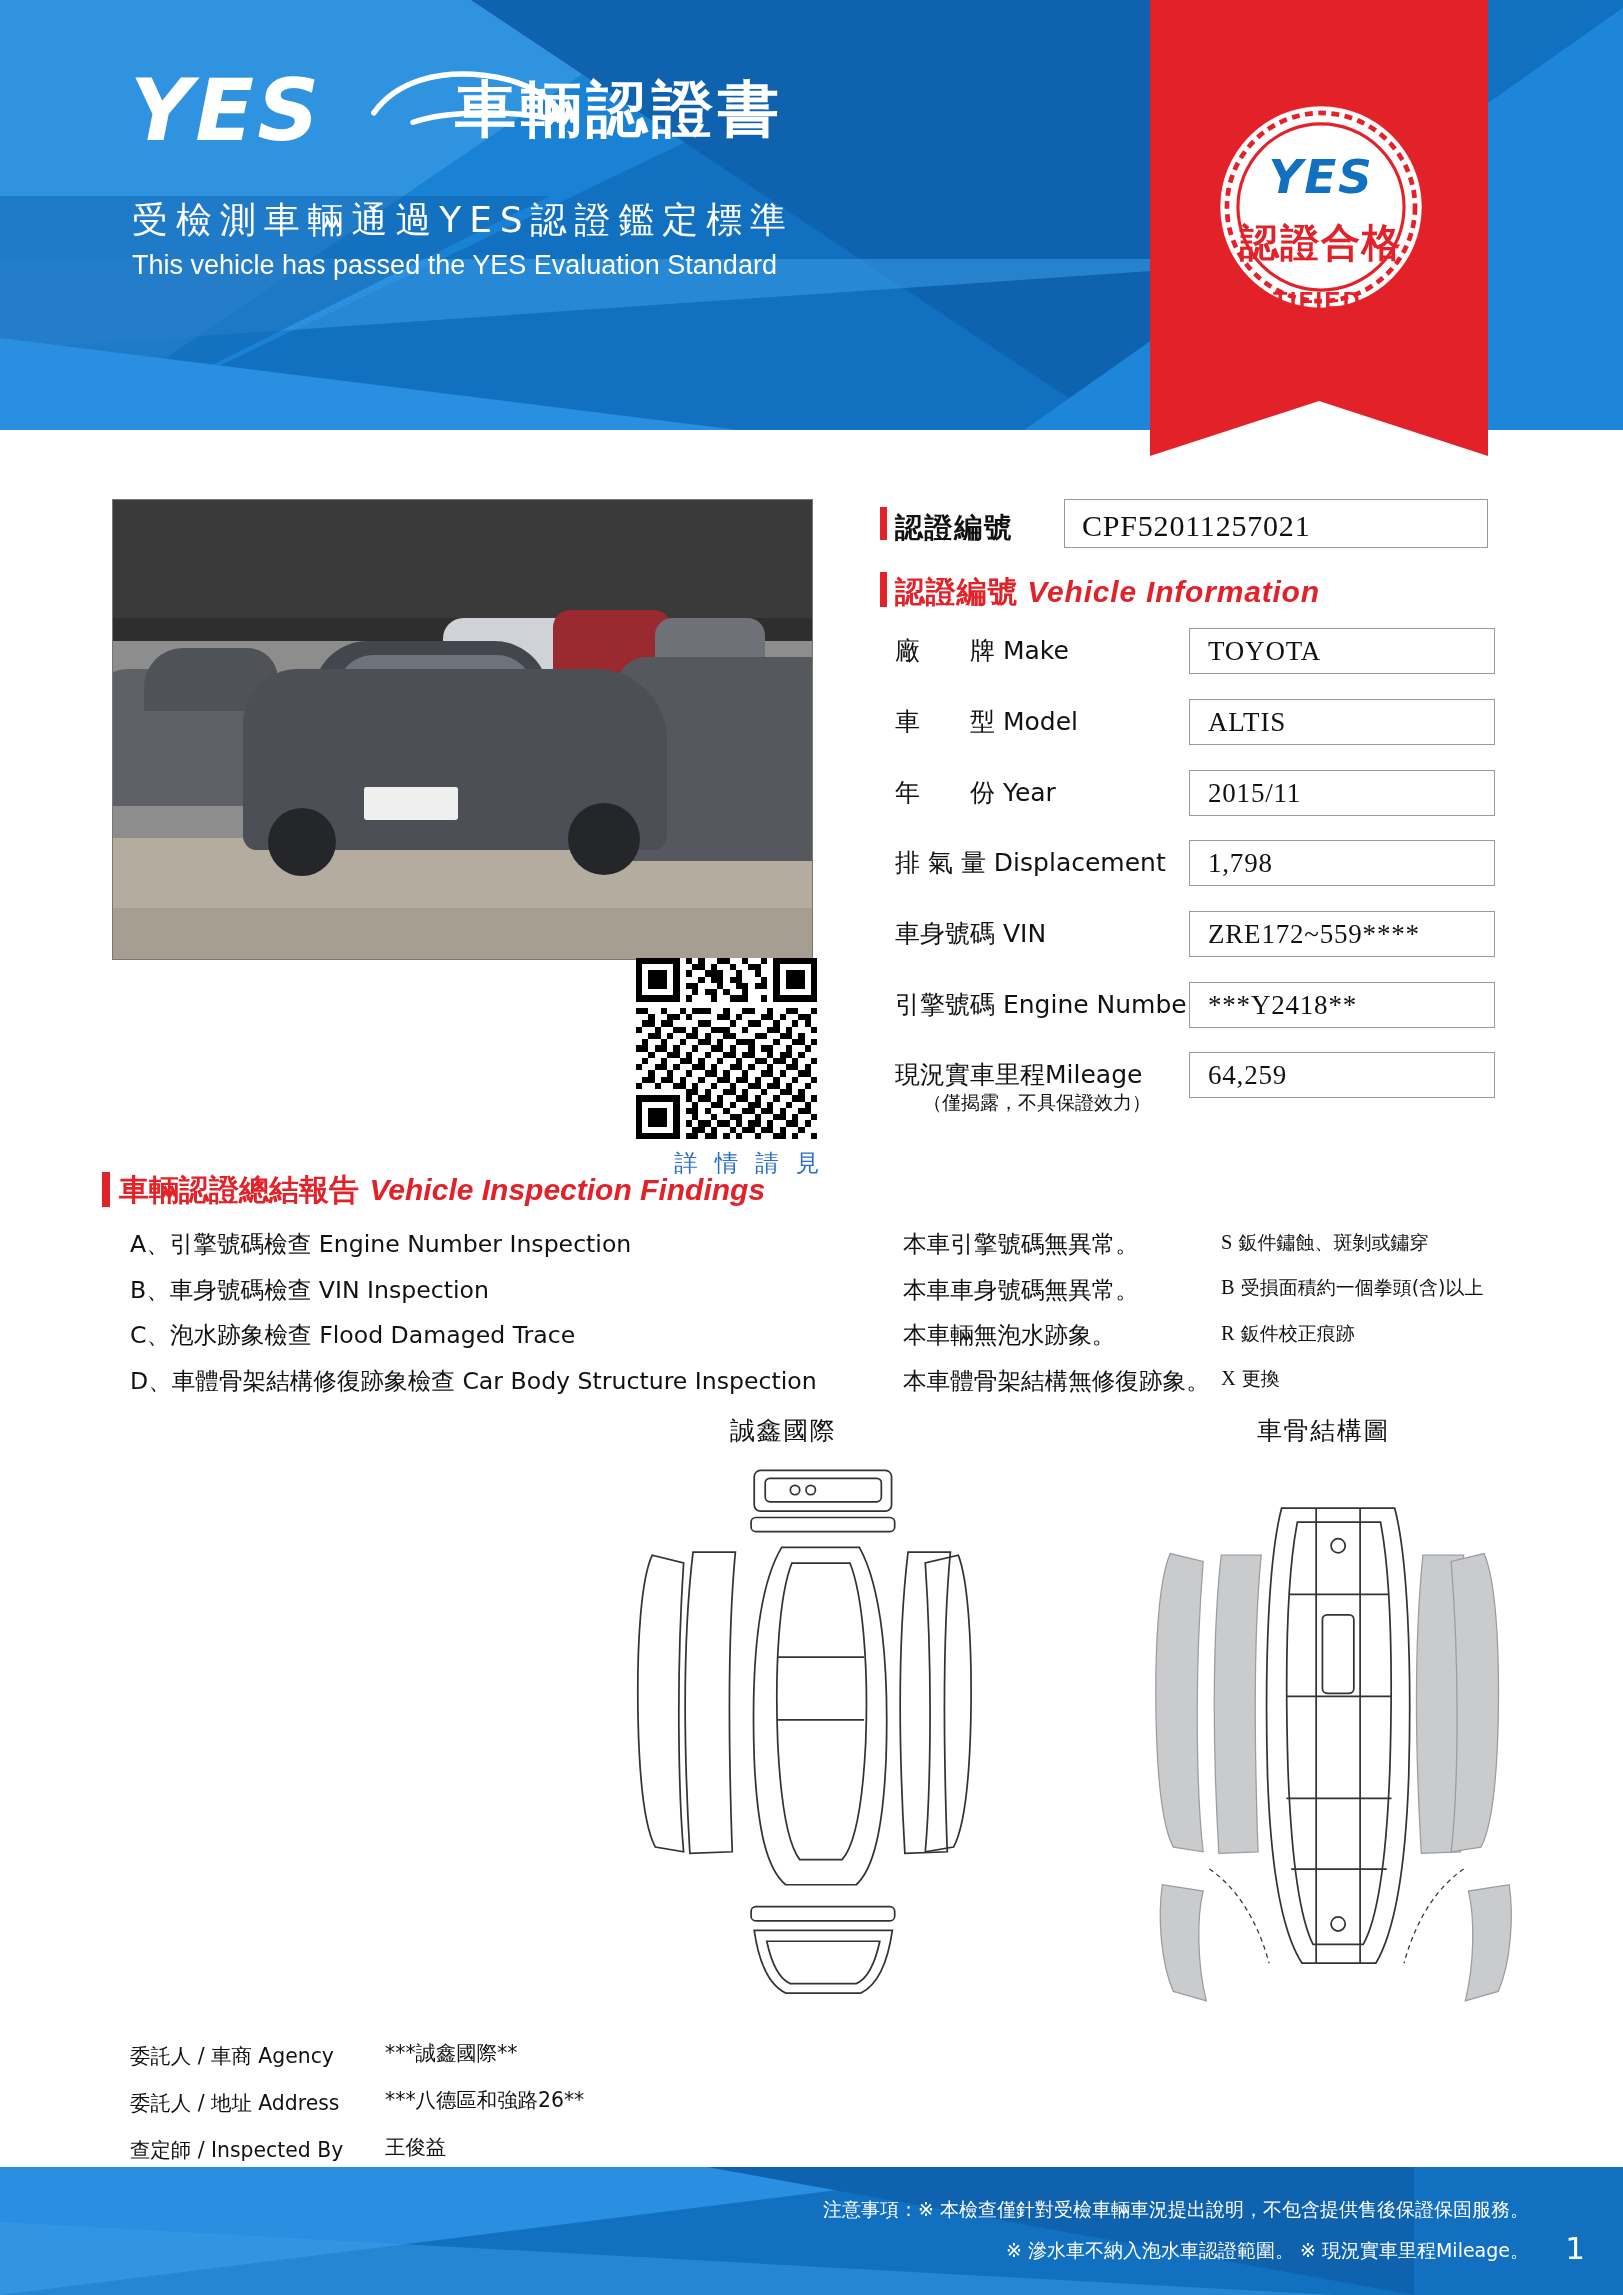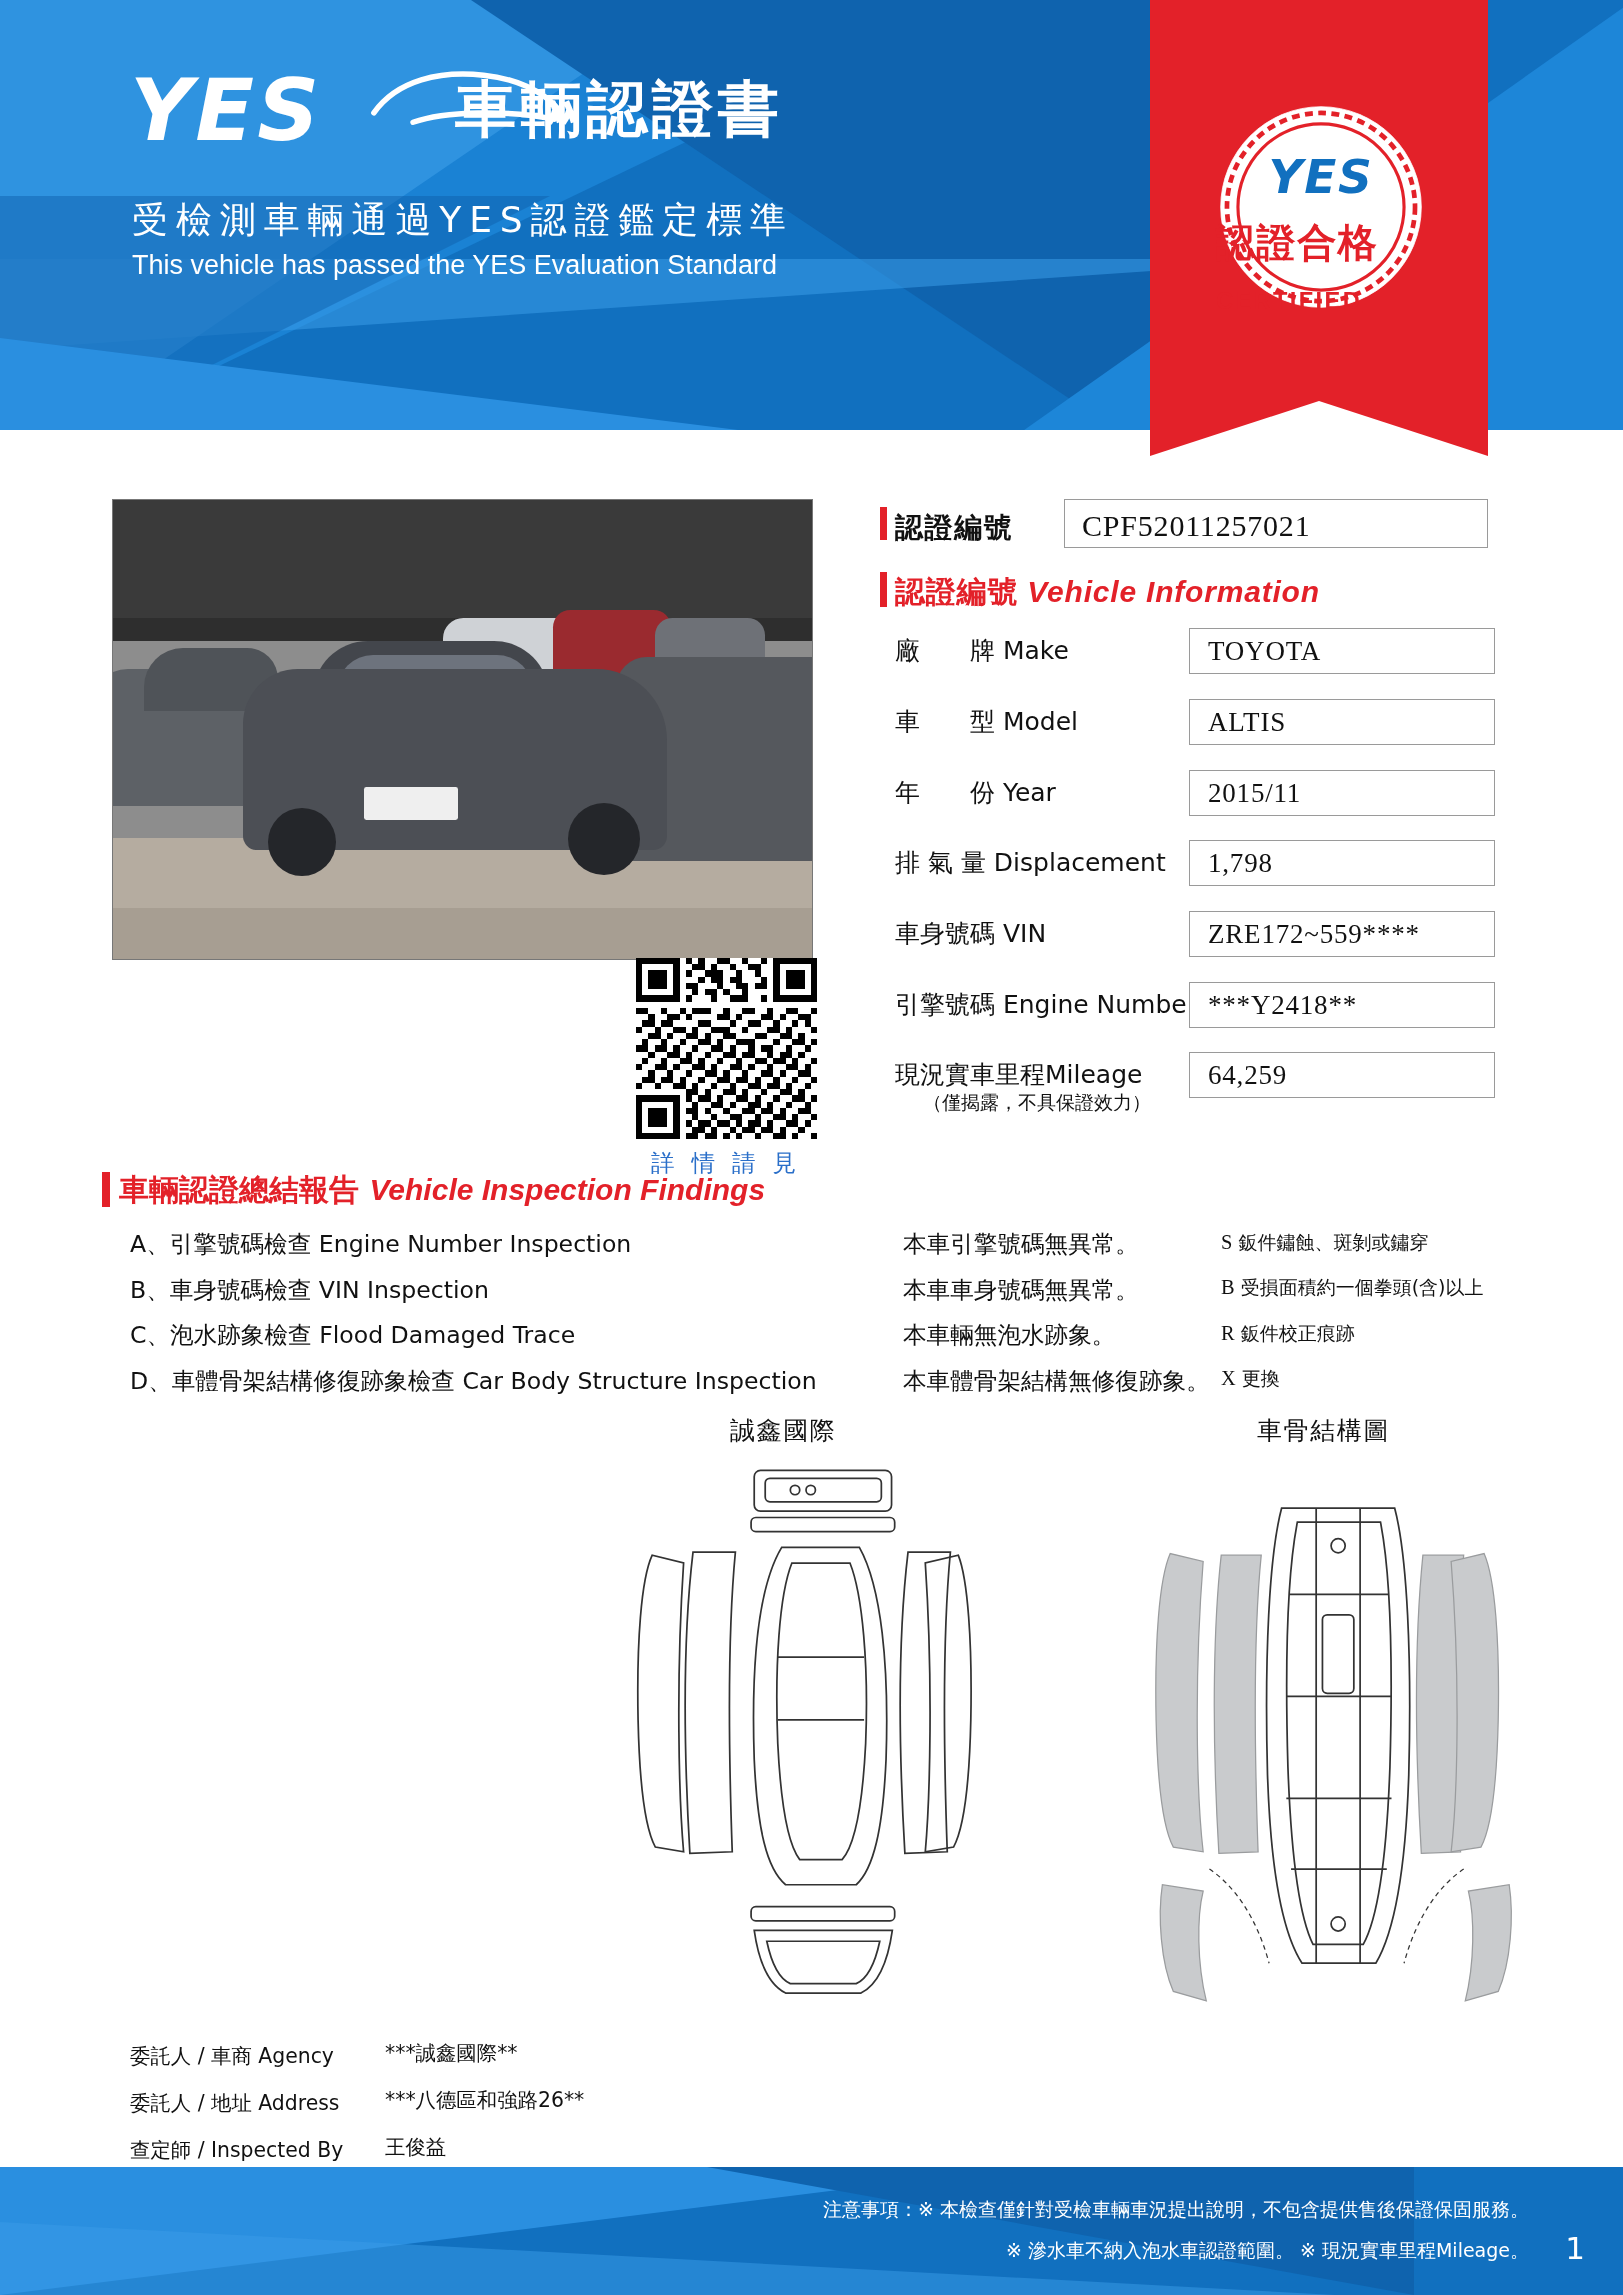--- a/index.html
+++ b/index.html
@@ -94,21 +94,21 @@
   }
   .ribbon-line{
     position:absolute;left:11px;top:0;width:316px;height:390px;
     border:2.4px solid #ffffff;border-top:none;box-sizing:border-box;
     opacity:.0;
   }
   .seal{
     position:absolute;left:1216px;top:102px;width:210px;height:210px;
   }
   .seal-cn{
-    position:absolute;left:1216px;top:216px;width:210px;
+    position:absolute;left:1216px;top:216px;width:210px;text-align:center;
     font-family:"DejaVu Sans", sans-serif;
     font-size:39px;font-weight:bold;color:#e32129;letter-spacing:1.6px;
   }
   .seal-en{
     position:absolute;left:1216px;top:288px;width:210px;
     font-size:23.6px;font-weight:bold;color:#e32129;letter-spacing:2.4px;text-decoration:underline;
   }
   .seal-yes{
     position:absolute;left:1216px;top:149px;width:210px;text-align:center;
     font-family:"DejaVu Sans", sans-serif;
@@ -147,21 +147,21 @@
   .ph-car-r1{position:absolute;left:503px;top:157px;width:228px;height:204px;background:#55585d;border-radius:31px 23.6px 7.9px 7.9px;}
   .ph-car-r2{position:absolute;left:330px;top:118px;width:157px;height:86px;background:#cfd2d6;border-radius:20.4px;}
   .ph-car-r3{position:absolute;left:440px;top:110px;width:118px;height:94px;background:#9a2a2f;border-radius:17.3px;}
   .ph-car-r4{position:absolute;left:542px;top:118px;width:110px;height:86px;background:#6e7177;border-radius:17.3px;}
 
   
   .qr{
     position:absolute;left:636px;top:958px;width:181px;height:181px;
   }
   .qr-caption{
-    position:absolute;left:628px;top:1147px;width:196px;text-align:center;
+    position:absolute;left:628px;top:1147px;width:196px;text-align:right;
     font-family:"DejaVu Sans", sans-serif;
     font-size:23.6px;color:#2a6fc9;letter-spacing:4.7px;
   }
 
   
   .cert-no-label{
     position:absolute;left:895px;top:509px;
     font-family:"DejaVu Sans", sans-serif;
     font-size:28px;font-weight:bold;color:#111;letter-spacing:1.6px;
   }

